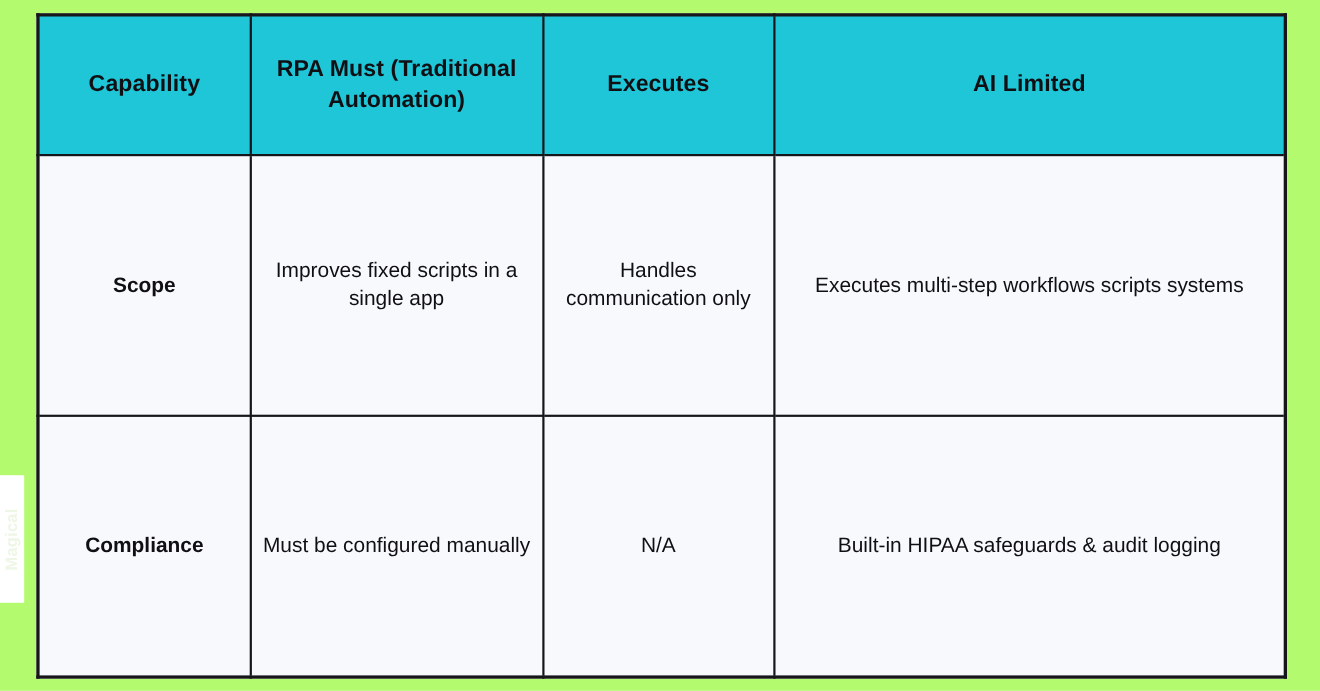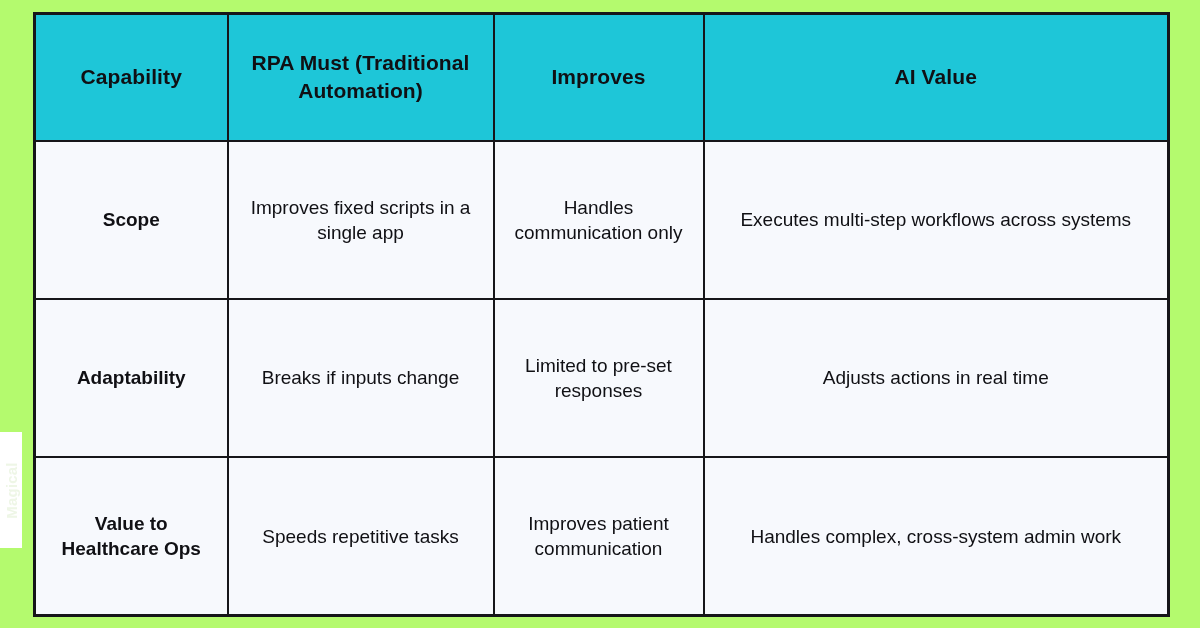--- a/index.html
+++ b/index.html
@@ -109,38 +109,32 @@
     <colgroup>
       <col class="c1">
         <col class="c2">
         <col class="c3">
         <col class="c4">
     </colgroup>
     <thead>
       <tr>
         <th>Capability</th>
         <th>RPA Must (Traditional Automation)</th>
-        <th>Improves</th>
-        <th>AI Value</th>
+        <th>Executes</th>
+        <th>AI Limited</th>
       </tr>
     </thead>
     <tbody>
       <tr>
         <td class="rowlabel">Scope</td>
         <td>Improves fixed scripts in a single app</td>
         <td>Handles communication only</td>
-        <td>Executes multi-step workflows across systems</td>
+        <td>Executes multi-step workflows scripts systems</td>
       </tr>
       <tr>
-        <td class="rowlabel">Adaptability</td>
-        <td>Breaks if inputs change</td>
-        <td>Limited to pre-set responses</td>
-        <td>Adjusts actions in real time</td>
-      </tr>
-      <tr>
-        <td class="rowlabel">Value to Healthcare Ops</td>
-        <td>Speeds repetitive tasks</td>
-        <td>Improves patient communication</td>
-        <td>Handles complex, cross-system admin work</td>
+        <td class="rowlabel">Compliance</td>
+        <td>Must be configured manually</td>
+        <td>N/A</td>
+        <td>Built-in HIPAA safeguards &amp; audit logging</td>
       </tr>
     </tbody>
   </table>
 </div>
 
 </body></html>

